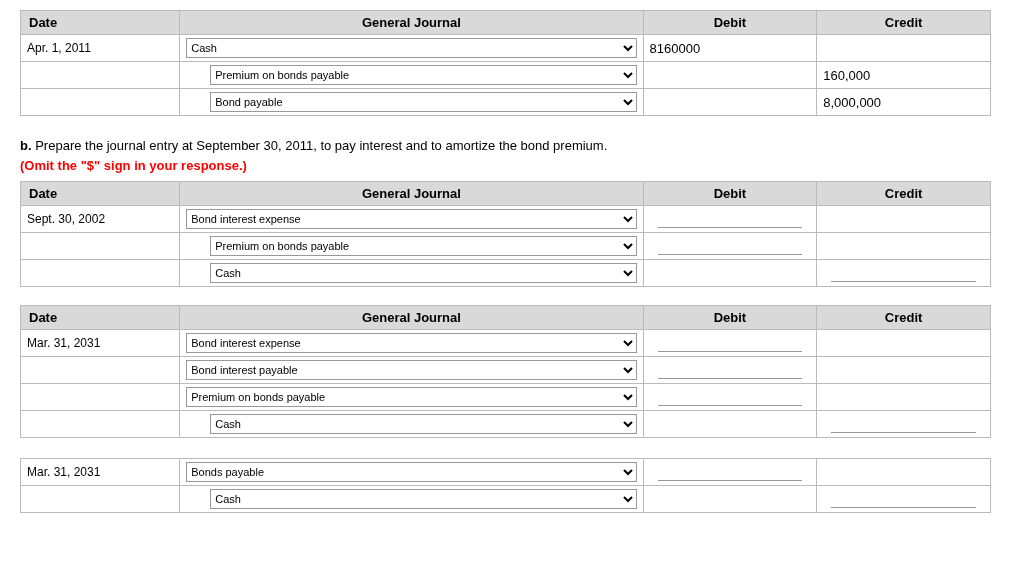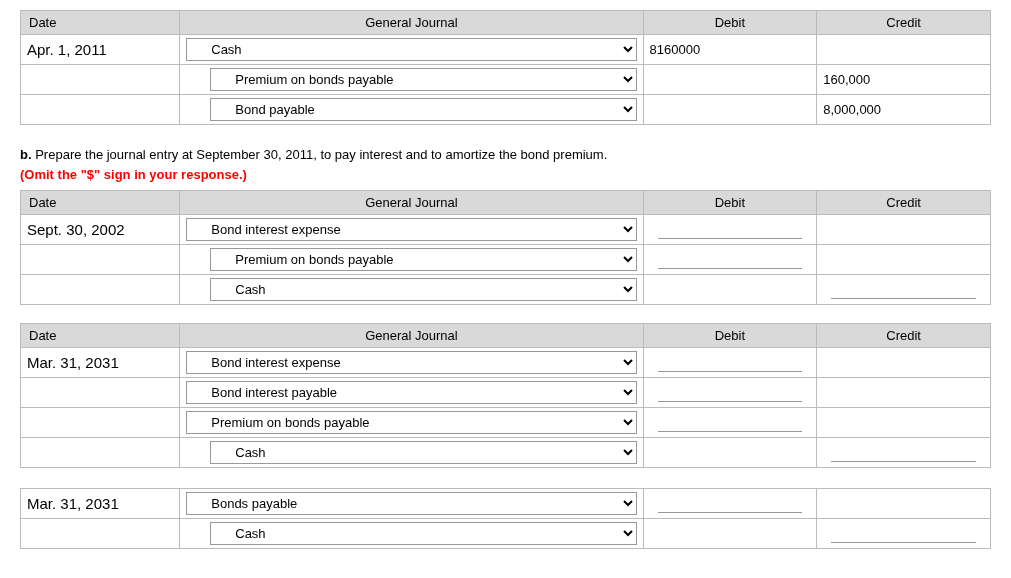--- a/index.html
+++ b/index.html
@@ -16,38 +16,38 @@
     table {
       border-collapse: collapse;
       width: 100%;
       margin-bottom: 8px;
     }
     th {
       background: #d9d9d9;
       border: 1px solid #bbb;
       padding: 4px 8px;
       text-align: center;
-      font-weight: normal;
+      font-weight: bold;
     }
     td {
       border: 1px solid #bbb;
       padding: 3px 6px;
       vertical-align: middle;
     }
     .col-date { width: 110px; text-align: left; }
     .col-journal { width: 320px; }
     .col-debit { width: 120px; text-align: center; }
     .col-credit { width: 120px; text-align: center; }
-    .date-cell { font-size: 15px; vertical-align: top; padding-top: 6px; }
+    .date-cell { font-size: 12px; vertical-align: top; padding-top: 6px; }
     select {
       width: 100%;
       border: 1px solid #999;
       background: #fff;
-      padding: 2px 20px;
-      font-size: 13px;
+      padding: 2px 0;
+      font-size: 11px;
       appearance: auto;
     }
     input[type="text"] {
       width: 90%;
       border: none;
       border-bottom: 1px solid #999;
       font-size: 13px;
       padding: 1px 3px;
       background: transparent;
     }

